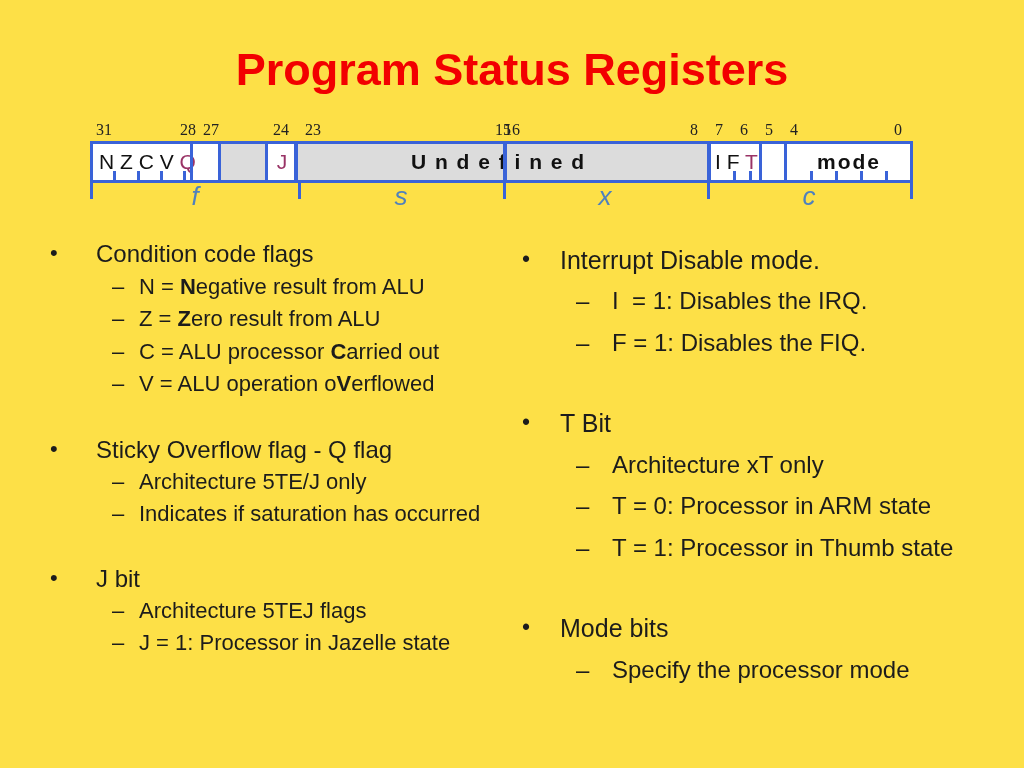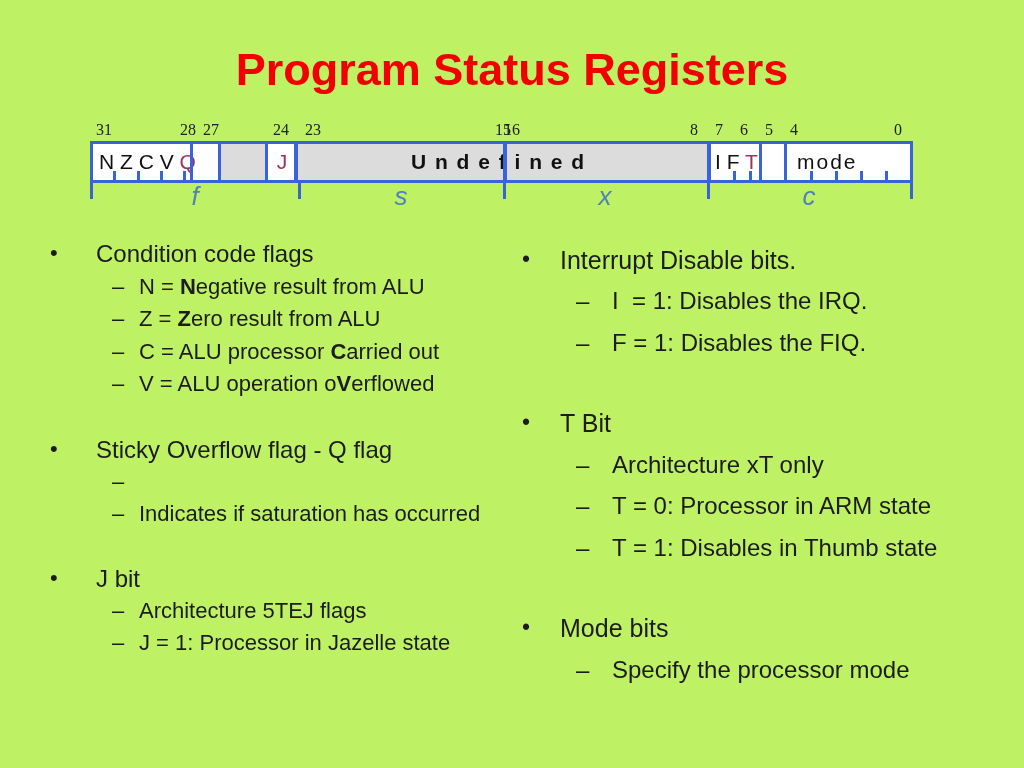--- a/index.html
+++ b/index.html
@@ -6,21 +6,21 @@
     --title_red:#f20000;
     --line_blue:#3a63d8;
     --letter_purple:#993366;
     --field_gray:#dcdcdc;
     --label_steel:#4f81bd;
     --text_black:#1c1c1c;
   }
   *{margin:0;padding:0;box-sizing:border-box;}
   html,body{background:#fff;}
   #slide{
-    position:relative;width:1024px;height:768px;background:#bef264;
+    position:relative;width:1024px;height:768px;background:#fde047;
     font-family:"Liberation Sans",sans-serif;color:var(--text_black);overflow:hidden;
   }
   #title{
     position:absolute;top:44px;left:0;width:100%;text-align:center;
     font-size:45px;font-weight:600;color:var(--title_red);letter-spacing:0px;
   }
   
   #diagram{position:absolute;left:88px;top:120px;width:832px;height:102px;}
   .bit{
     position:absolute;top:1px;transform:translateX(-50%);
@@ -31,21 +31,21 @@
     border:3px solid var(--line_blue);background:#fff;
   }
   .gcell{position:absolute;top:0;height:36px;background:var(--field_gray);}
   .vdiv{position:absolute;top:0;height:36px;width:3px;background:var(--line_blue);}
   .vdiv.sect{width:4px;}
   .tick{position:absolute;bottom:0;height:9px;width:3px;background:var(--line_blue);}
   .cellText{position:absolute;top:0;height:20px;line-height:35px;font-size:21px;color:#111;}
   .pu{color:var(--letter_purple);}
   #undefText{left:203px;width:412px;text-align:center;letter-spacing:0.42em;font-weight:bold;}
   #jText{left:175px;width:28px;text-align:center;}
-  #modeText{left:704px;letter-spacing:2px;}
+  #modeText{left:724px;letter-spacing:2px;font-weight:bold;}
   .stub{position:absolute;top:63px;height:16px;width:3px;background:var(--line_blue);}
   .seclab{
     position:absolute;top:61px;transform:translateX(-50%);
     font-size:26px;font-style:italic;color:var(--label_steel);
   }
   
   .line{position:absolute;display:flex;align-items:flex-start;white-space:pre;}
   .line .mk{flex:0 0 auto;}
   .line .tx{white-space:pre;}
   .lmain{left:50px;font-size:24px;}
@@ -145,20 +145,21 @@
     <span class="mk">–</span>
     <span class="tx"><span>V = ALU operation o</span><b>V</b><span>erflowed</span></span>
   </div>
 
   <div class="line lmain" style="top:436px">
     <span class="mk">•</span>
     <span class="tx">Sticky Overflow flag - Q flag</span>
   </div>
   <div class="line lsub" style="top:469px">
     <span class="mk">–</span>
+    <span class="tx"><span>Architecture 5TE/J only</span><b></b><span></span></span>
   </div>
   <div class="line lsub" style="top:501px">
     <span class="mk">–</span>
     <span class="tx"><span>Indicates if saturation has occurred</span><b></b><span></span></span>
   </div>
 
   <div class="line lmain" style="top:565px">
     <span class="mk">•</span>
     <span class="tx">J bit</span>
   </div>
@@ -166,21 +167,21 @@
     <span class="mk">–</span>
     <span class="tx"><span>Architecture 5TEJ flags</span><b></b><span></span></span>
   </div>
   <div class="line lsub" style="top:630px">
     <span class="mk">–</span>
     <span class="tx"><span>J = 1: Processor in Jazelle state</span><b></b><span></span></span>
   </div>
 
   <div class="line rmain" style="top:246px">
     <span class="mk">•</span>
-    <span class="tx">Interrupt Disable bits.</span>
+    <span class="tx">Interrupt Disable mode.</span>
   </div>
   <div class="line rsub" style="top:287px">
     <span class="mk">–</span>
     <span class="tx"><span>I  = 1: Disables the IRQ.</span><b></b><span></span></span>
   </div>
   <div class="line rsub" style="top:329px">
     <span class="mk">–</span>
     <span class="tx"><span>F = 1: Disables the FIQ.</span><b></b><span></span></span>
   </div>
 
@@ -191,21 +192,21 @@
   <div class="line rsub" style="top:451px">
     <span class="mk">–</span>
     <span class="tx"><span>Architecture xT only</span><b></b><span></span></span>
   </div>
   <div class="line rsub" style="top:492px">
     <span class="mk">–</span>
     <span class="tx"><span>T = 0: Processor in ARM state</span><b></b><span></span></span>
   </div>
   <div class="line rsub" style="top:534px">
     <span class="mk">–</span>
-    <span class="tx"><span>T = 1: Disables in Thumb state</span><b></b><span></span></span>
+    <span class="tx"><span>T = 1: Processor in Thumb state</span><b></b><span></span></span>
   </div>
 
   <div class="line rmain" style="top:614px">
     <span class="mk">•</span>
     <span class="tx">Mode bits</span>
   </div>
   <div class="line rsub" style="top:656px">
     <span class="mk">–</span>
     <span class="tx"><span>Specify the processor mode</span><b></b><span></span></span>
   </div>

